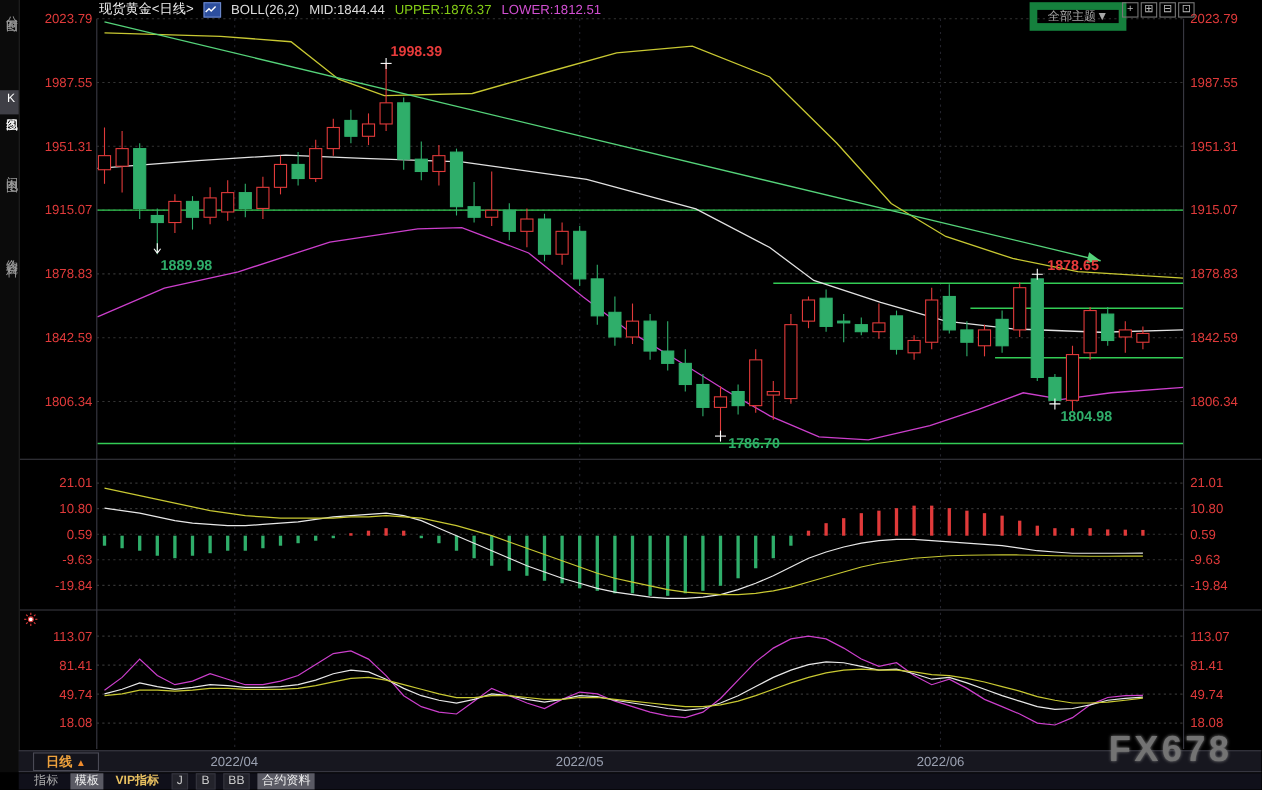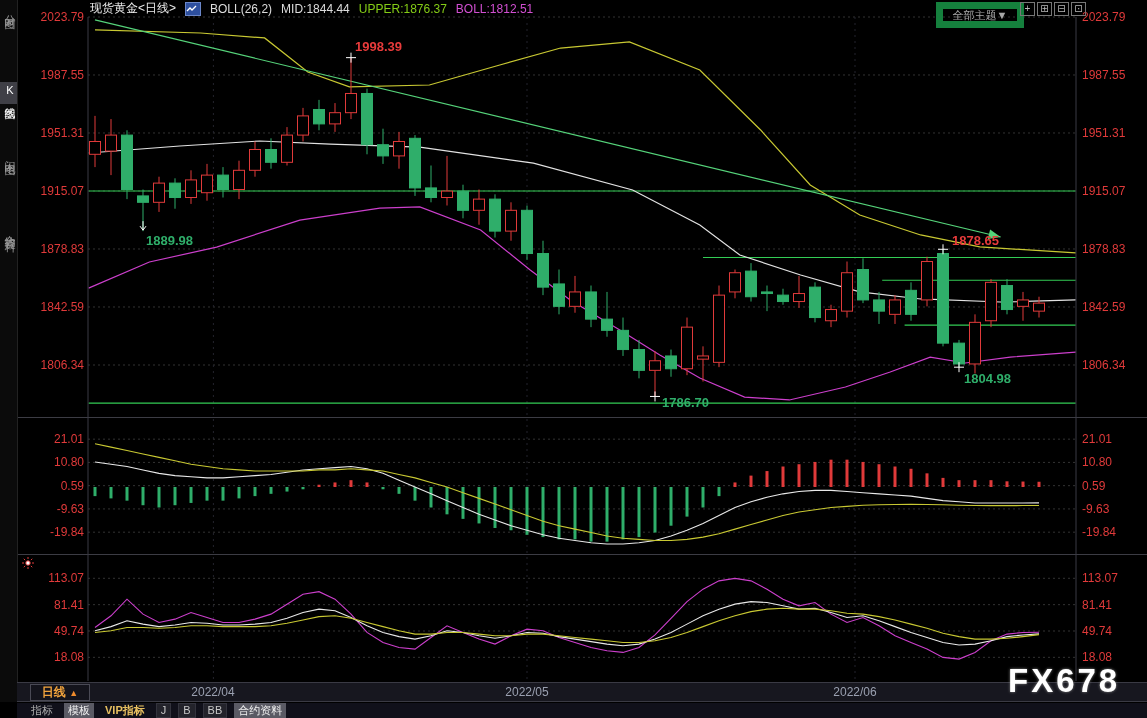--- a/index.html
+++ b/index.html
@@ -30,21 +30,21 @@
               text-align:center;line-height:15px;font-size:12px;color:#f0a33d;font-weight:bold;cursor:pointer;background:#14141c;}
   .period-box .arr{font-size:9px;color:#f08c2d;}
   .month-label{position:absolute;top:685px;transform:translateX(-50%);color:#9aa0b0;font-size:12px;}
   
   .toolbar{position:absolute;left:17px;top:703px;width:1130px;height:15px;background:#10101a;
            display:flex;align-items:center;gap:7px;padding-left:10px;font-size:11px;}
   .tb{color:#b0b0b0;line-height:15px;padding:0 4px;cursor:pointer;white-space:nowrap;}
   .tb.raised{background:#5a5a64;color:#f0f0f0;}
   .tb.accent{color:#e8c060;font-weight:bold;}
   .tb.boxed{background:#23232b;border:1px solid #33333d;color:#c8c8c8;line-height:13px;}
-  .watermark{position:absolute;left:1008px;top:662px;font-size:33px;font-weight:bold;color:#ffffff;
+  .watermark{position:absolute;left:1008px;top:662px;font-size:33px;font-weight:bold;color:#737373;
              letter-spacing:3px;text-shadow:0 0 3px #888;}
   svg text{font-family:"Liberation Sans","DejaVu Sans",sans-serif;}
 </style>
 </head>
 <body>
 
 <div class="app">
 
   <svg id="chart" width="1147" height="718" style="position:absolute;left:0;top:0;">
       <line x1="88" y1="17" x2="1076" y2="17" stroke="#333333" stroke-width="1" stroke-dasharray="2,3"></line>
@@ -334,21 +334,21 @@
   </div>
 
   <div class="hdr">
     <span class="sym">现货黄金&lt;日线&gt;</span>
     <span class="mini-icon"><svg width="12" height="10" viewBox="0 0 12 10">
           <polyline points="1,7 4,4 6,6 10,2" fill="none" stroke="#fff" stroke-width="1.3"></polyline>
         </svg></span>
     <span class="w">BOLL(26,2)</span>
     <span class="w">MID:1844.44</span>
     <span class="y">UPPER:1876.37</span>
-    <span class="m">BOLL:1812.51</span>
+    <span class="m">LOWER:1812.51</span>
   </div>
   <div class="theme-btn">全部主题▼</div>
   <div class="icon-btn" style="left:1020px;">+</div>
   <div class="icon-btn" style="left:1037px;">⊞</div>
   <div class="icon-btn" style="left:1054px;">⊟</div>
   <div class="icon-btn" style="left:1071px;">⊡</div>
 
   <div class="pane-hdr" style="top:423px;">
     <span class="w">MACD(26,12,9)</span>
     <span class="w">DIFF:-6.98</span>

